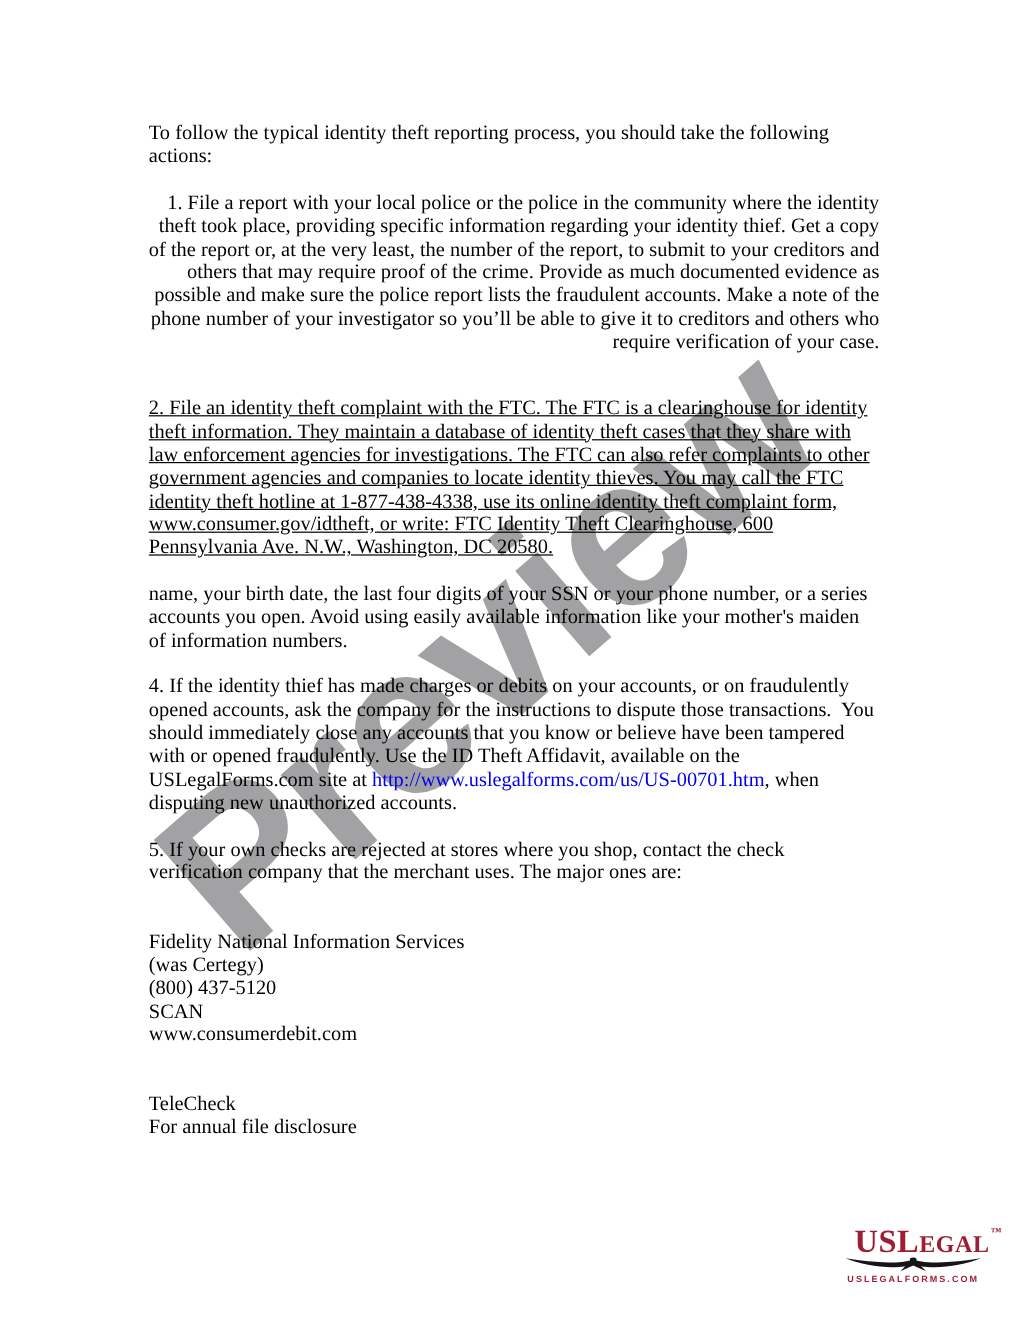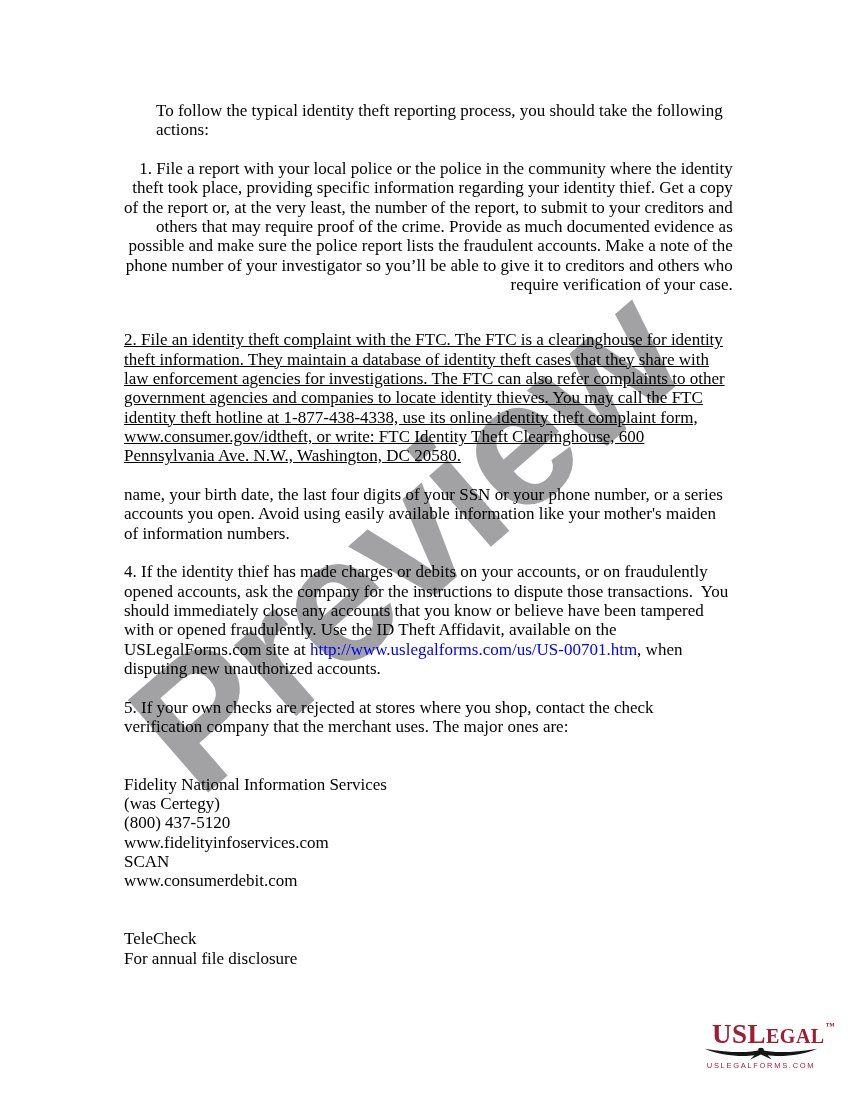--- a/index.html
+++ b/index.html
@@ -61,36 +61,36 @@
   .brand .tm    { font-size:9px; vertical-align:14px; margin-left:1px; }
   .eagle {
     display:block;
     margin:-1px auto 0 auto;
     width:116px; height:13px;
     color:var(--eagle-color, #151515);
   }
   .site {
     margin-top:1px;
     font-family:"Liberation Sans", sans-serif;
-    font-weight:normal;
+    font-weight:bold;
     font-size:7.5px;
     letter-spacing:1.7px;
     color:var(--site-color, #a32038);
     white-space:nowrap;
   }
 </style>
 </head>
 <body>
 
 <div class="page">
 
   <div class="watermark">Preview</div>
 
   <div class="doc" id="doc">
-      <div class="para" style="margin-top: 0px; margin-left: 32px;">
+      <div class="para" style="margin-top: 0px;">
         <div class="line"><span>To follow the typical identity theft reporting process, you should take the following</span></div>
         <div class="line"><span>actions:</span></div>
       </div>
       <div class="para" style="margin-top: 19.33px; text-align: right;">
         <div class="line"><span>1. File a report with your local police or the police in the community where the identity</span></div>
         <div class="line"><span>theft took place, providing specific information regarding your identity thief. Get a copy</span></div>
         <div class="line"><span>of the report or, at the very least, the number of the report, to submit to your creditors and</span></div>
         <div class="line"><span>others that may require proof of the crime. Provide as much documented evidence as</span></div>
         <div class="line"><span>possible and make sure the police report lists the fraudulent accounts. Make a note of the</span></div>
         <div class="line"><span>phone number of your investigator so you’ll be able to give it to creditors and others who</span></div>
@@ -119,21 +119,20 @@
         <div class="line"><span>disputing new unauthorized accounts.</span></div>
       </div>
       <div class="para" style="margin-top: 19.33px;">
         <div class="line"><span>5. If your own checks are rejected at stores where you shop, contact the check</span></div>
         <div class="line"><span>verification company that the merchant uses. The major ones are:</span></div>
       </div>
       <div class="para" style="margin-top: 38.66px;">
         <div class="line"><span>Fidelity National Information Services</span></div>
         <div class="line"><span>(was Certegy)</span></div>
         <div class="line"><span>(800) 437-5120</span></div>
-        <div class="line"><span>www.fidelityinfoservices.com</span></div>
         <div class="line"><span>SCAN</span></div>
         <div class="line"><span>www.consumerdebit.com</span></div>
       </div>
       <div class="para" style="margin-top: 38.66px;">
         <div class="line"><span>TeleCheck</span></div>
         <div class="line"><span>For annual file disclosure</span></div>
       </div>
     </div>
 
   <div class="logo">

